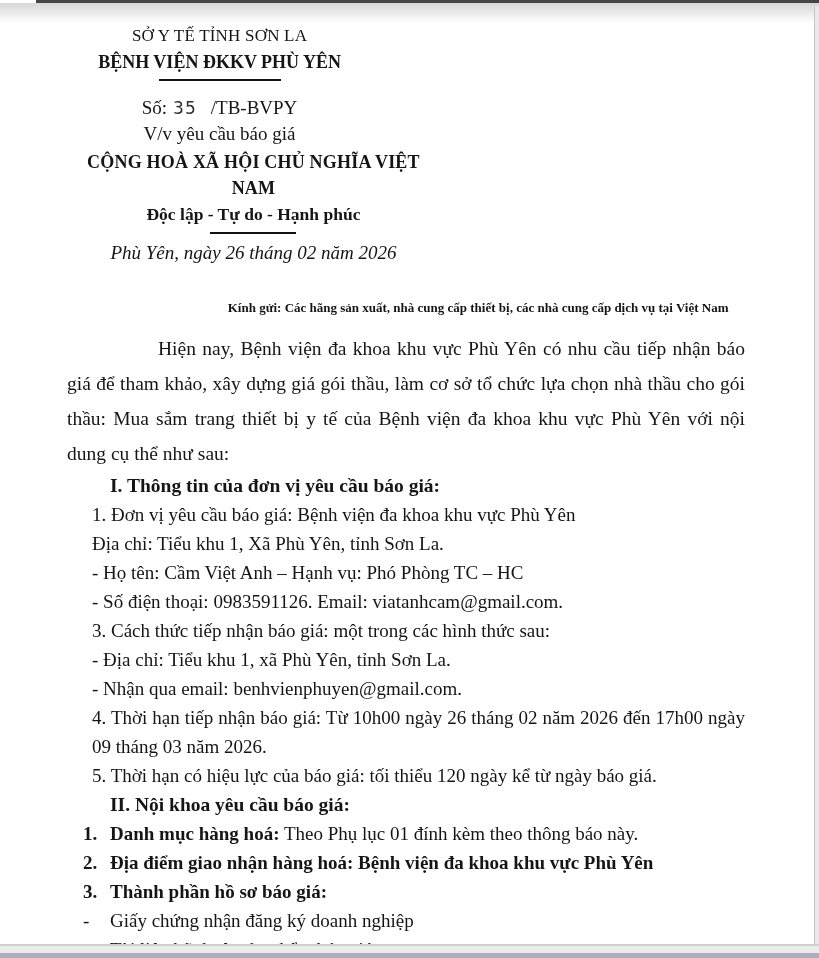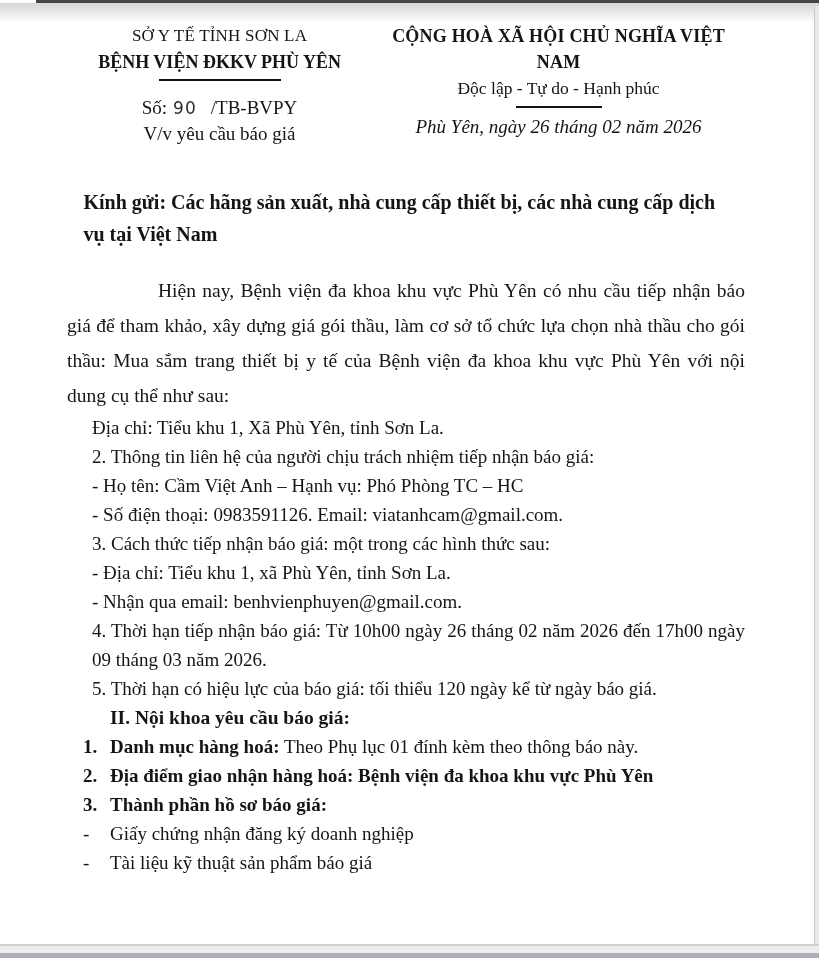--- a/index.html
+++ b/index.html
@@ -33,47 +33,47 @@
   }
   .scan-bottom-bar {
     position: absolute; left: 0; right: 0; top: 953px;
     height: 5px; background: #a9aec5;
   }
   .page {
     position: absolute; top: 23px; left: 0;
     width: 819px;
     padding: 0 74px 0 67px;
   }
-  .doc-header { display: flex; width: 100%; }
+  .doc-header { display: flex; width: 100%; flex-direction: column; }
   .hdr-left  { width: 45%; text-align: center; }
   .hdr-right { width: 55%; text-align: center; }
   .dept-name { font-size: 17px; line-height: 26px; letter-spacing: .2px; }
   .org-name  { font-size: 18px; font-weight: bold; line-height: 26px; }
   .rule {
     height: 2px; background: #111; border: 0; margin: 4px auto 0 auto;
   }
   .rule-left  { width: 122px; }
   .rule-right { width: 86px; margin-top: 5px; }
   .national   { font-size: 18px; font-weight: bold; line-height: 26px; letter-spacing: .2px; }
-  .motto      { font-size: 17.5px; font-weight: normal; line-height: 26px; }
+  .motto      { font-size: 17.5px; font-weight: bold; line-height: 26px; }
   .doc-number { font-size: 19px; margin-top: 16px; }
   .doc-number .hand {
     font-size: 17px; color: #2e2e2e; letter-spacing: 1px;
     margin: 0 14px 0 6px; font-family: "DejaVu Sans", sans-serif;
   }
   .doc-subject { font-size: 19px; line-height: 30px; }
   .dateline { font-size: 19px; font-style: italic; margin-top: 8px; }
 
   .greeting {
-    margin: 37px auto 0 auto; max-width: 645px;
-    text-align: left; font-weight: bold;
-    font-size: 20px; line-height: 32px;
+    margin: 28px auto 0 auto; max-width: 645px;
+    text-align: right; font-weight: bold;
+    font-size: 13px; line-height: 32px;
   }
   .intro {
-    margin-top: 23px;
+    margin-top: 7px;
     font-size: 19.5px; line-height: 35px;
     text-align: justify; text-indent: 91px;
   }
   .sec-heading {
     font-size: 19.5px; font-weight: bold;
     line-height: 29px; margin-left: 43px;
   }
   .line {
     font-size: 19px; line-height: 29px;
     margin-left: 25px; text-align: justify;
@@ -94,38 +94,39 @@
 <div class="scan-top-fade"></div>
 
 <div class="page">
 
   <div class="doc-header">
     <div class="hdr-left">
       <div class="dept-name">SỞ Y TẾ TỈNH SƠN LA</div>
       <div class="org-name">BỆNH VIỆN ĐKKV PHÙ YÊN</div>
       <hr class="rule rule-left">
       <div class="doc-number">
-        <span>Số:</span><span class="hand">90</span><span>/TB-BVPY</span>
+        <span>Số:</span><span class="hand">35</span><span>/TB-BVPY</span>
       </div>
       <div class="doc-subject">V/v yêu cầu báo giá</div>
     </div>
     <div class="hdr-right">
       <div class="national">CỘNG HOÀ XÃ HỘI CHỦ NGHĨA VIỆT NAM</div>
       <div class="motto">Độc lập - Tự do - Hạnh phúc</div>
       <hr class="rule rule-right">
       <div class="dateline">Phù Yên, ngày 26 tháng 02 năm 2026</div>
     </div>
   </div>
 
   <div class="greeting">Kính gửi: Các hãng sản xuất, nhà cung cấp thiết bị, các nhà cung cấp dịch vụ tại Việt Nam</div>
 
   <div class="intro">Hiện nay, Bệnh viện đa khoa khu vực Phù Yên có nhu cầu tiếp nhận báo giá để tham khảo, xây dựng giá gói thầu, làm cơ sở tổ chức lựa chọn nhà thầu cho gói thầu: Mua sắm trang thiết bị y tế của Bệnh viện đa khoa khu vực Phù Yên với nội dung cụ thể như sau:</div>
 
+  <div class="sec-heading">I. Thông tin của đơn vị yêu cầu báo giá:</div>
+  <div class="line">1. Đơn vị yêu cầu báo giá: Bệnh viện đa khoa khu vực Phù Yên</div>
   <div class="line">Địa chỉ: Tiểu khu 1, Xã Phù Yên, tỉnh Sơn La.</div>
-  <div class="line">2. Thông tin liên hệ của người chịu trách nhiệm tiếp nhận báo giá:</div>
   <div class="line">- Họ tên:  Cầm Việt Anh  – Hạnh vụ: Phó Phòng TC – HC</div>
   <div class="line">- Số điện thoại: 0983591126.   Email: viatanhcam@gmail.com.</div>
   <div class="line">3. Cách thức tiếp nhận báo giá: một trong các hình thức sau:</div>
   <div class="line">- Địa chỉ: Tiểu khu 1, xã Phù Yên, tỉnh Sơn La.</div>
   <div class="line">- Nhận qua email: benhvienphuyen@gmail.com.</div>
   <div class="line">4. Thời hạn tiếp nhận báo giá: Từ 10h00 ngày 26 tháng 02 năm 2026 đến 17h00 ngày 09 tháng 03 năm 2026.</div>
   <div class="line">5. Thời hạn có hiệu lực của báo giá: tối thiểu 120 ngày kể từ ngày báo giá.</div>
 
   <div class="sec-heading">II. Nội khoa yêu cầu báo giá:</div>
 

